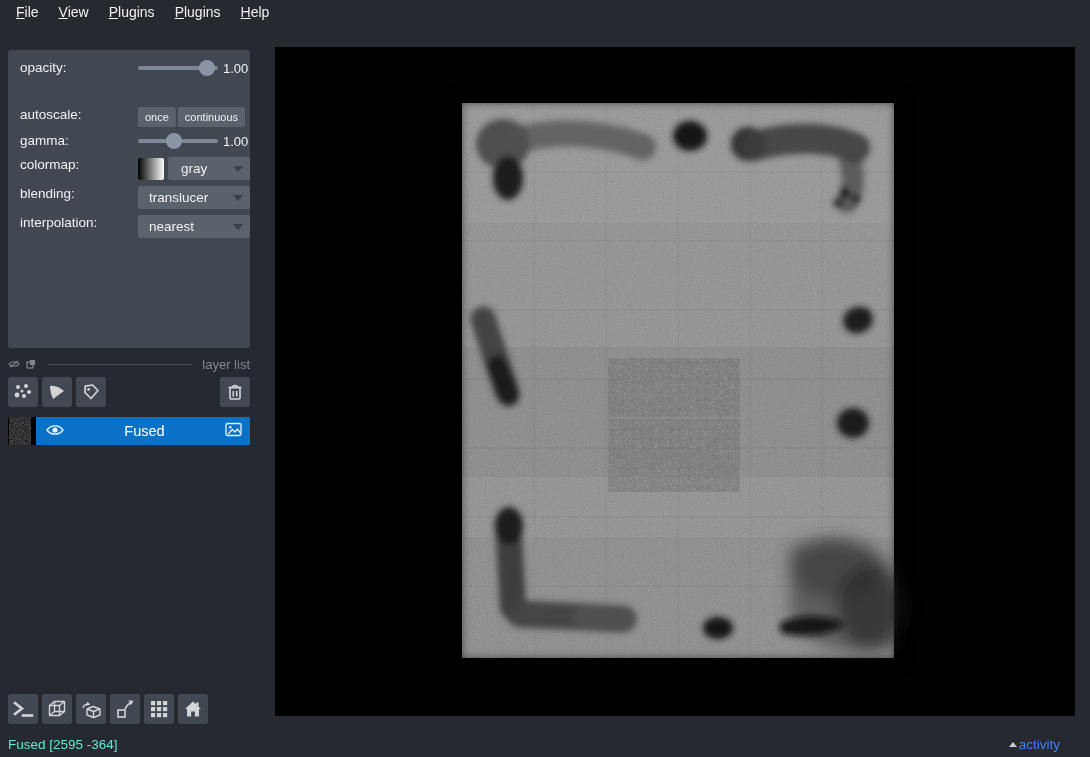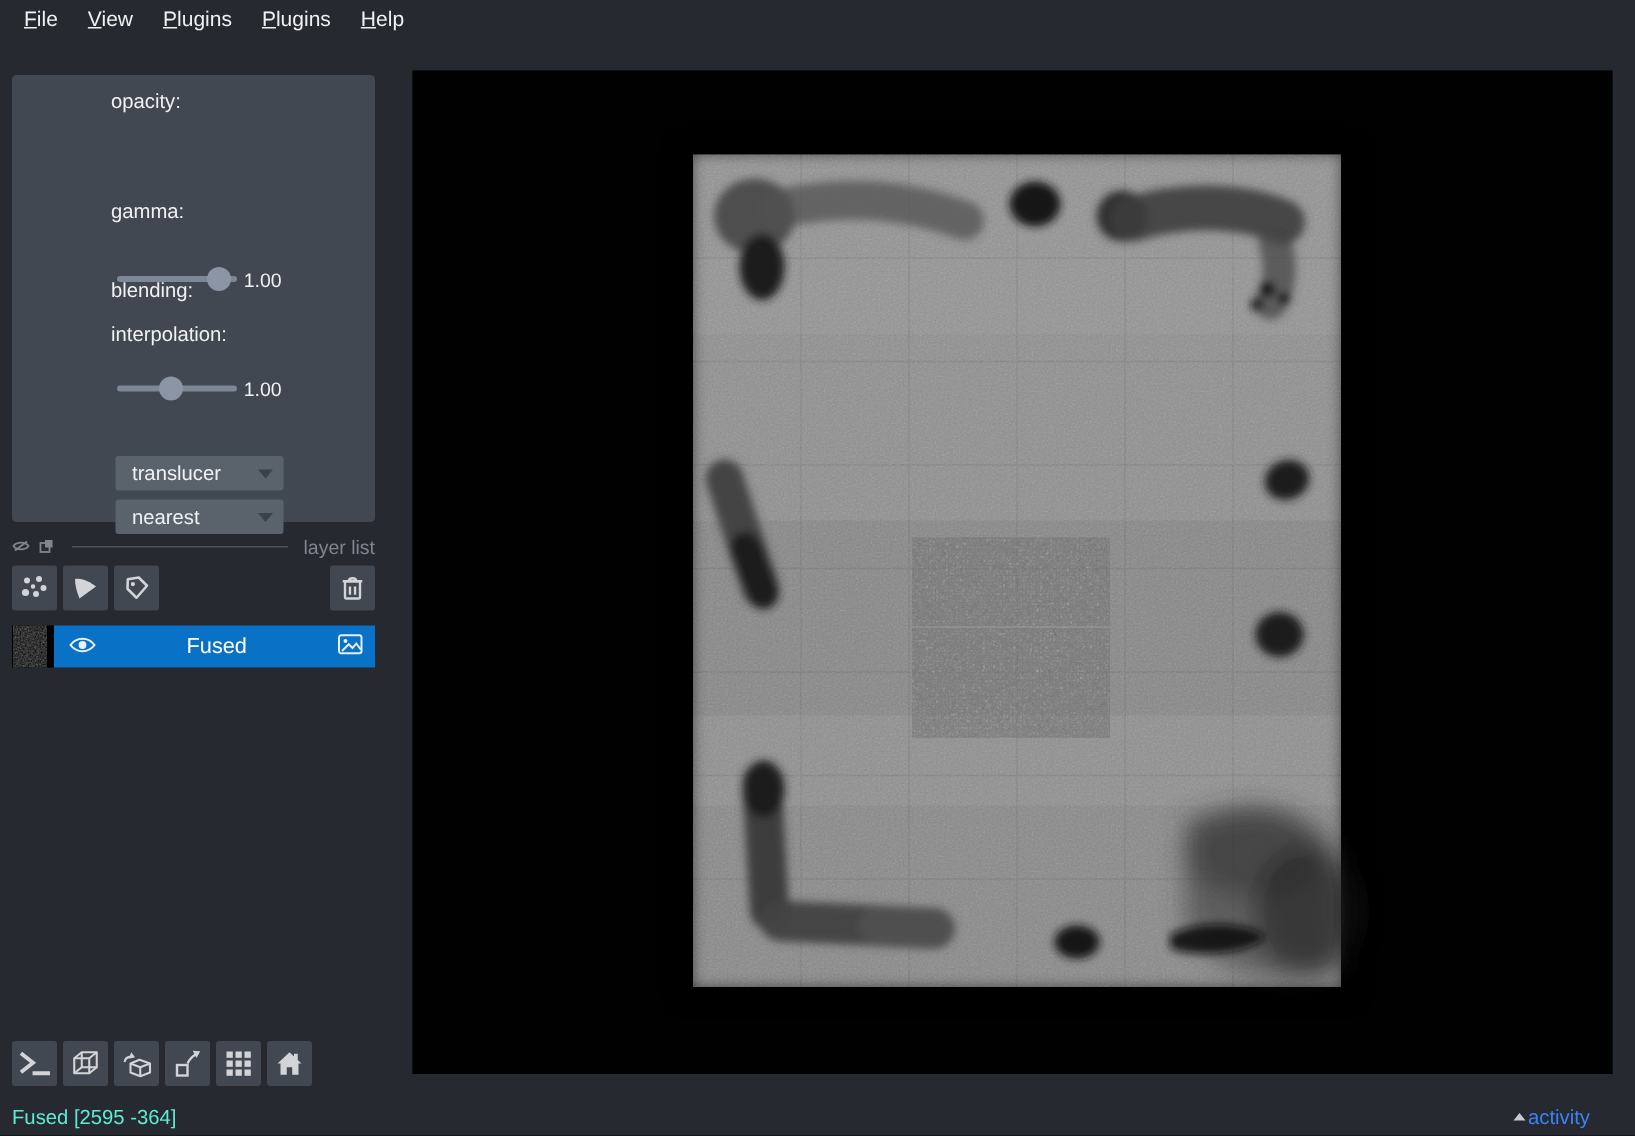--- a/index.html
+++ b/index.html
@@ -18,21 +18,21 @@
 
   
   .left-col { position:absolute; left:0; top:24px; width:268px; bottom:25px; }
 
   .dock-header { position:absolute; left:8px; width:242px; height:16px; display:flex; align-items:center; gap:6px; }
   .dock-header .hline { flex:1; border-top:1px solid #4b515b; margin:0 4px; }
   .dock-title { color:#80868f; font-size:13px; white-space:nowrap; }
   .mini-icon { width:12px; height:10px; display:inline-flex; align-items:center; }
 
   .panel { position:absolute; left:8px; top:26px; width:242px; height:298px; background:#414851; border-radius:3px; }
-  .ctl-row { position:absolute; left:12px; right:4px; display:flex; align-items:center;flex-direction:column; }
+  .ctl-row { position:absolute; left:12px; right:4px; display:flex; align-items:flex-start; }
   .ctl-label { width:118px; flex:0 0 118px; font-size:13.5px; }
   .ctl-area { flex:1; display:flex; align-items:center; position:relative; }
 
   .slider { position:relative; width:80px; height:16px; }
   .slider .track { position:absolute; left:0; right:0; top:6px; height:4px; border-radius:2px; background:#7d8795; }
   .slider .handle { position:absolute; top:0; width:16px; height:16px; border-radius:50%; background:#8b95a5; margin-left:-8px; }
   .slider-value { margin-left:5px; width:26px; overflow:hidden; white-space:nowrap; font-size:13px; }
 
   .range-slider { position:relative; width:112px; height:16px; }
   .range-slider .rtrack { position:absolute; left:0; right:0; top:4px; height:8px; background:#2e3440; border-top:1px solid #58a0d4; border-bottom:1px solid #58a0d4; }
@@ -89,32 +89,49 @@
       <span class="ctl-area">
         <span class="slider">
           <span class="track"></span>
           <span class="handle" style="left:86%;"></span>
         </span>
         <span class="slider-value">1.00</span>
       </span>
     </div>
 
 
+    <div class="ctl-row" style="top:57px;height:22px;">
+      <span class="ctl-label">autoscale:</span>
+      <span class="ctl-area">
+        <button class="chip-btn">once</button>
+        <button class="chip-btn">continuous</button>
+      </span>
+    </div>
 
     <div class="ctl-row" style="top:83px;height:18px;">
       <span class="ctl-label">gamma:</span>
       <span class="ctl-area">
         <span class="slider">
           <span class="track"></span>
           <span class="handle" style="left:45%;"></span>
         </span>
         <span class="slider-value">1.00</span>
       </span>
     </div>
 
+    <div class="ctl-row" style="top:107px;height:23px;">
+      <span class="ctl-label">colormap:</span>
+      <span class="ctl-area">
+        <span class="cmap-swatch"></span>
+        <span class="dropdown dd-small">
+          <span>gray</span>
+          <span class="arrow"></span>
+        </span>
+      </span>
+    </div>
 
     <div class="ctl-row" style="top:136px;height:23px;">
       <span class="ctl-label">blending:</span>
       <span class="ctl-area">
         <span class="dropdown dd-full">
           <span>translucer</span>
           <span class="arrow"></span>
         </span>
       </span>
     </div>

